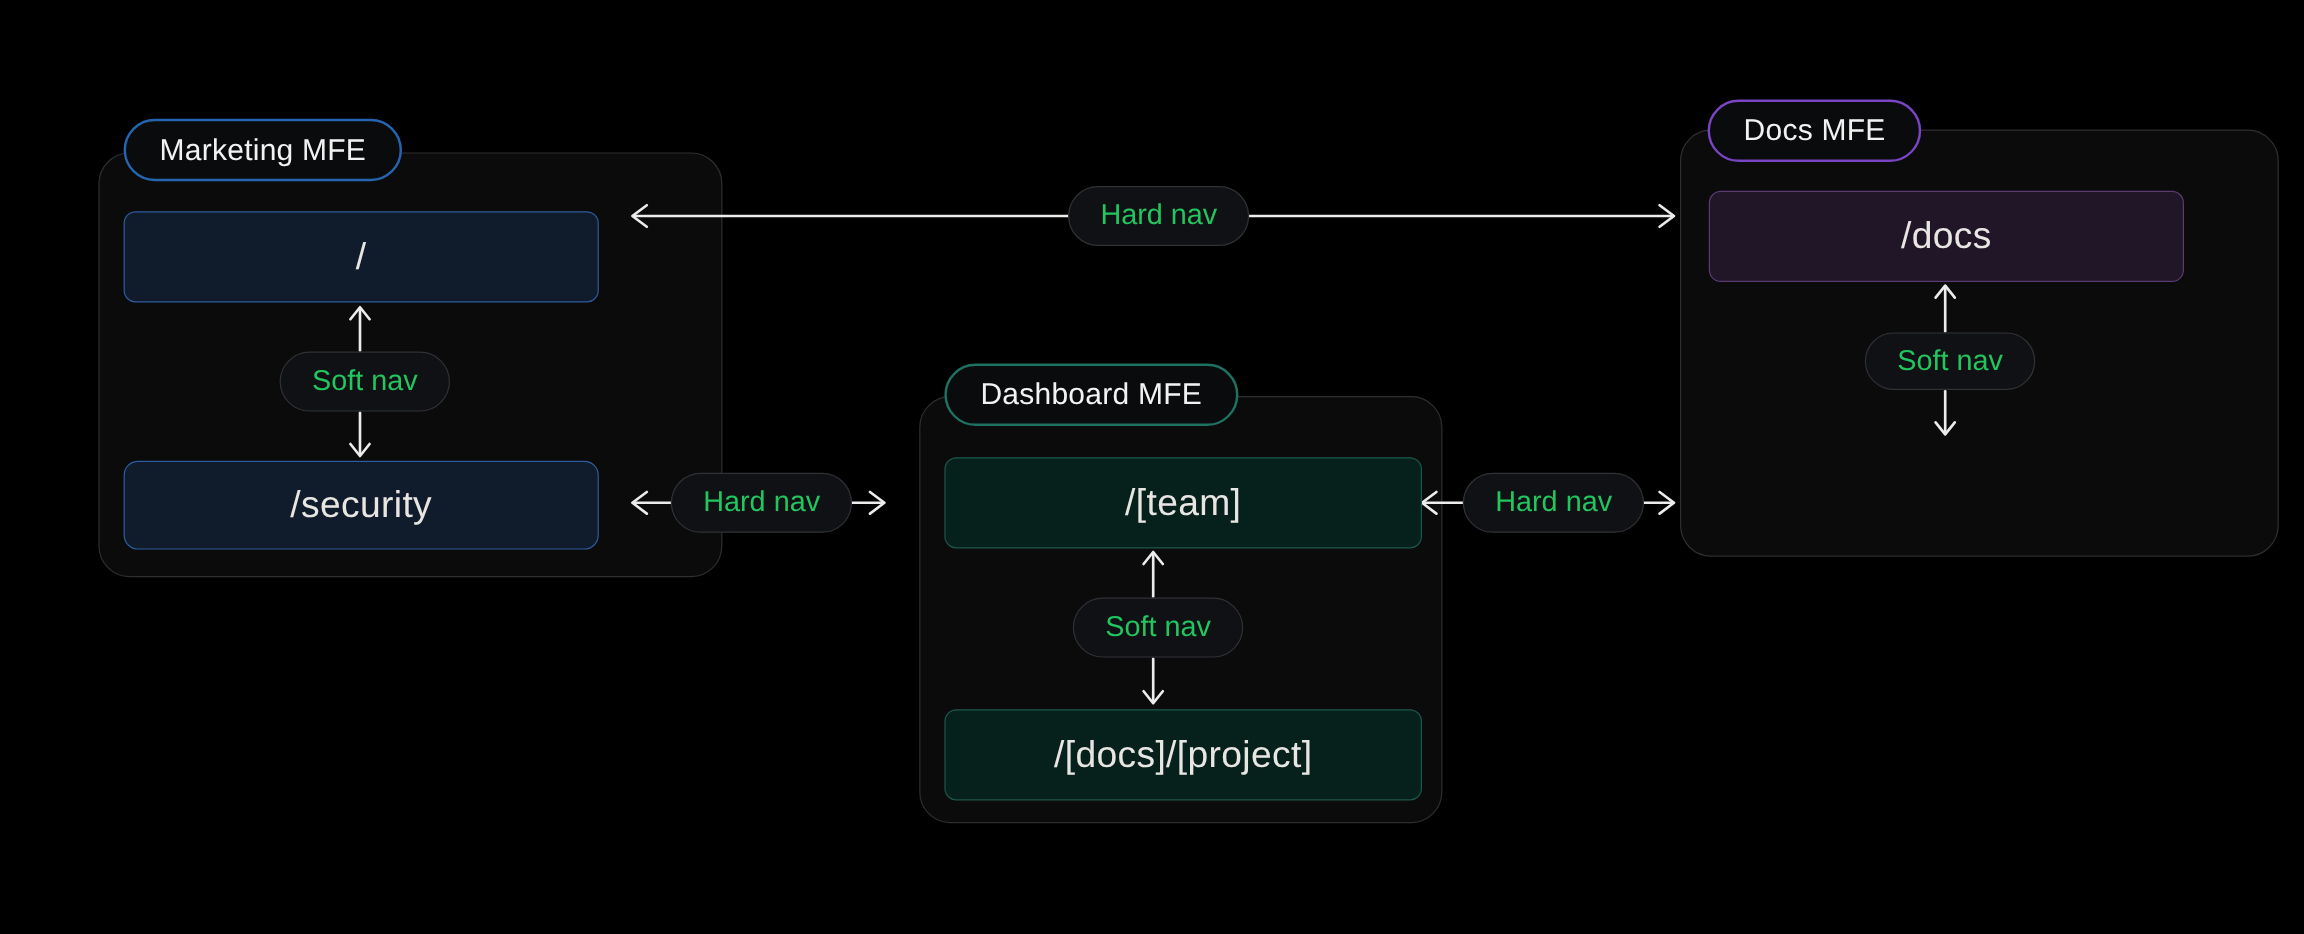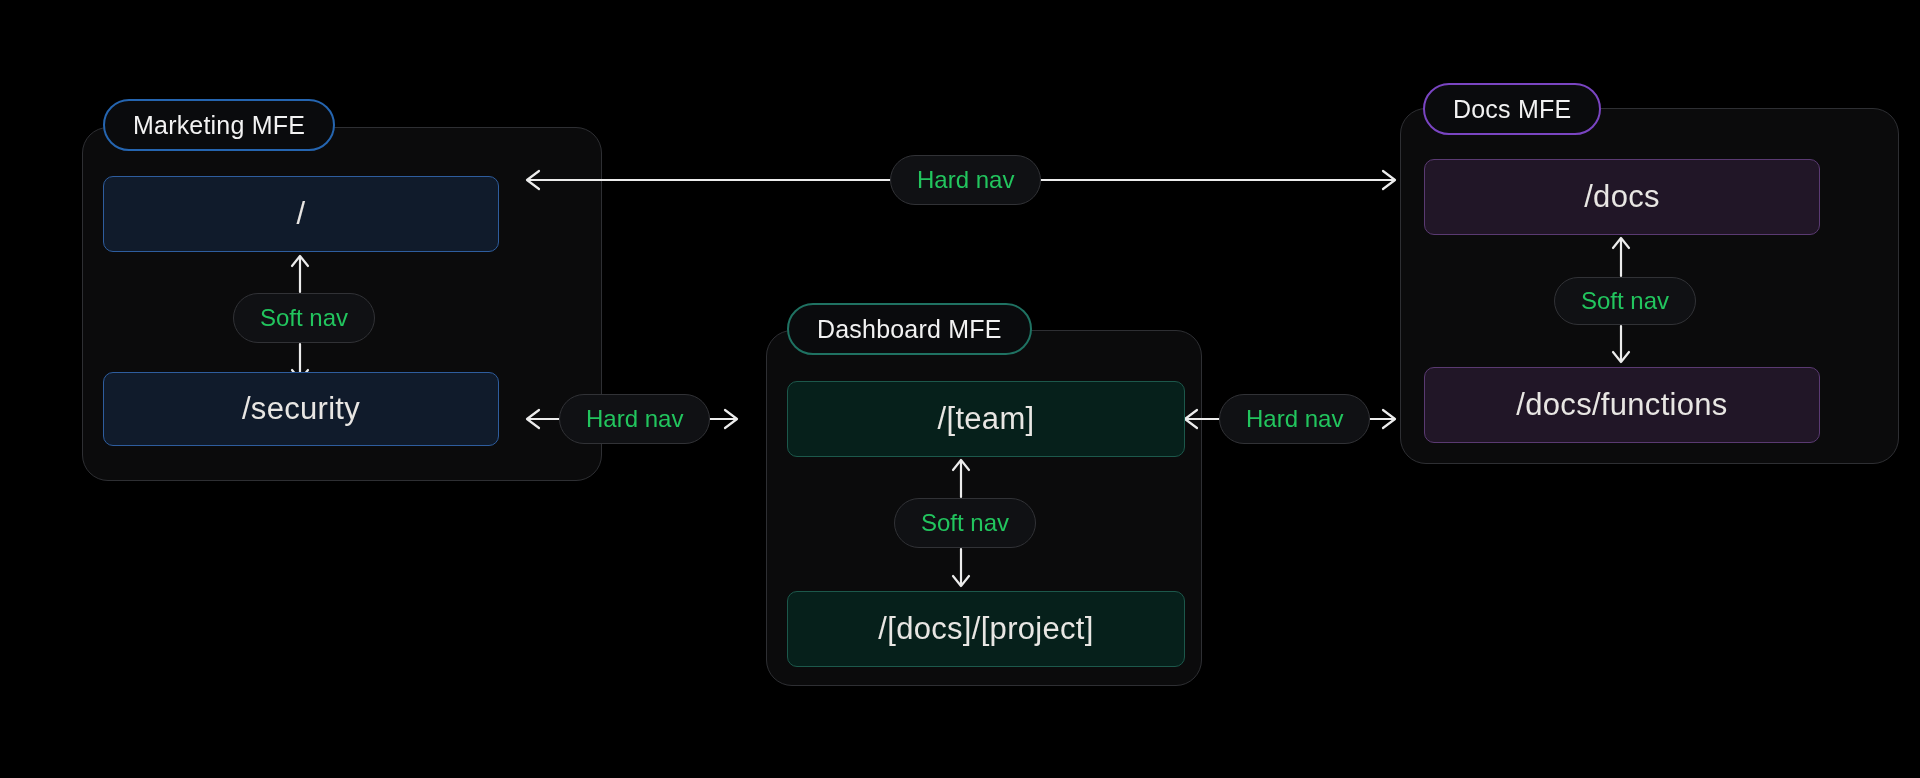--- a/index.html
+++ b/index.html
@@ -47,21 +47,21 @@
     border: 1.5px solid;
     display: flex; align-items: center; justify-content: center;
     color: #e8e6e3;
     font-size: 31px;
     letter-spacing: .3px;
   }
   #g-marketing .route-box { background: #101b2b; border-color: #2e5d9e; }
   #g-dashboard .route-box { background: #06201b; border-color: #1c584b; }
   #g-docs      .route-box { background: #211627; border-color: #5a3a72; }
   #g-marketing .route-top    { top: 48px;  }
-  #g-marketing .route-bottom { top: 244px; height: 74px; }
+  #g-marketing .route-bottom { top: 256px; height: 74px; border-radius: 12px; }
   #g-dashboard .route-top    { top: 50px;  width: 398px; }
   #g-dashboard .route-bottom { top: 260px; width: 398px; }
   #g-docs      .route-top    { top: 50px;  left: 23px; }
   #g-docs      .route-bottom { top: 258px; left: 23px; }
 
   
   .nav-pill {
     position: absolute;
     z-index: 3;
     height: 50px;
@@ -168,23 +168,20 @@
   </div>
 </div>
 
 <div class="mfe-group" id="g-docs">
   <div class="group-label">
     <span>Docs MFE</span>
   </div>
   <div class="route-box route-top">
     <span>/docs</span>
   </div>
-  <div class="route-box route-bottom">
-    <span>/docs/functions</span>
-  </div>
 </div>
 
 <div class="nav-pill" id="soft-marketing">
   <span>Soft nav</span>
 </div>
 <div class="nav-pill" id="soft-dashboard">
   <span>Soft nav</span>
 </div>
 <div class="nav-pill" id="soft-docs">
   <span>Soft nav</span>

